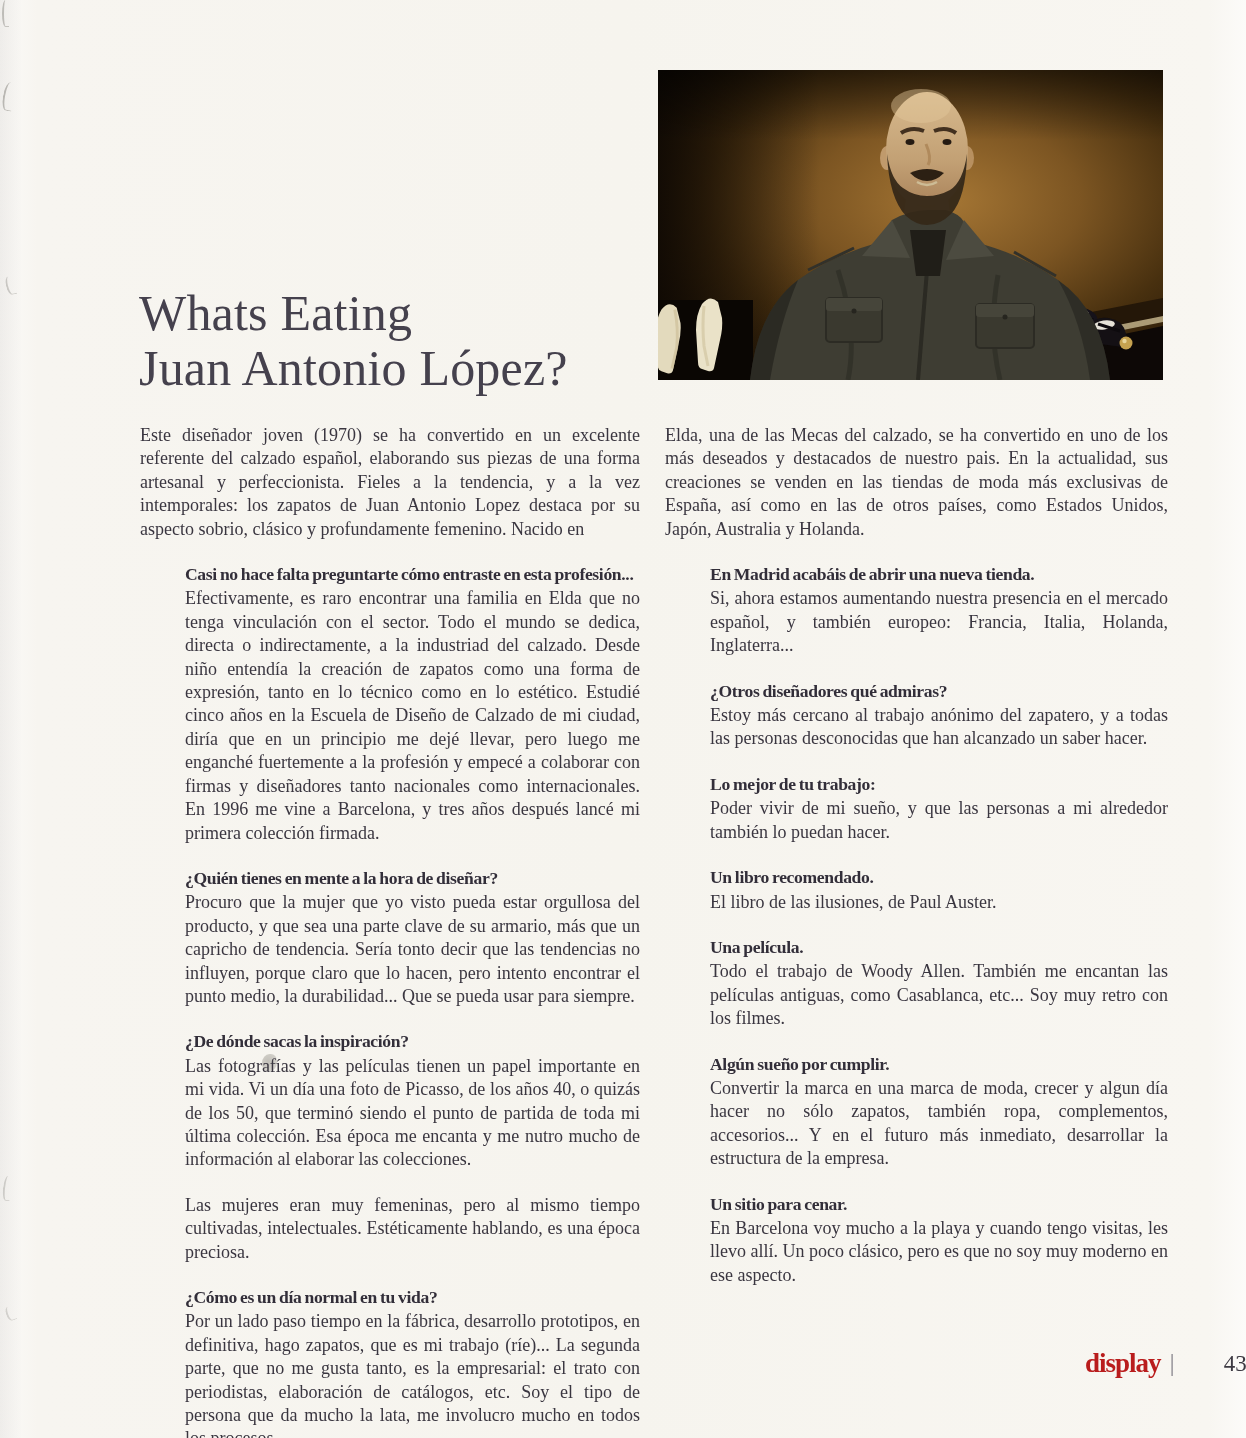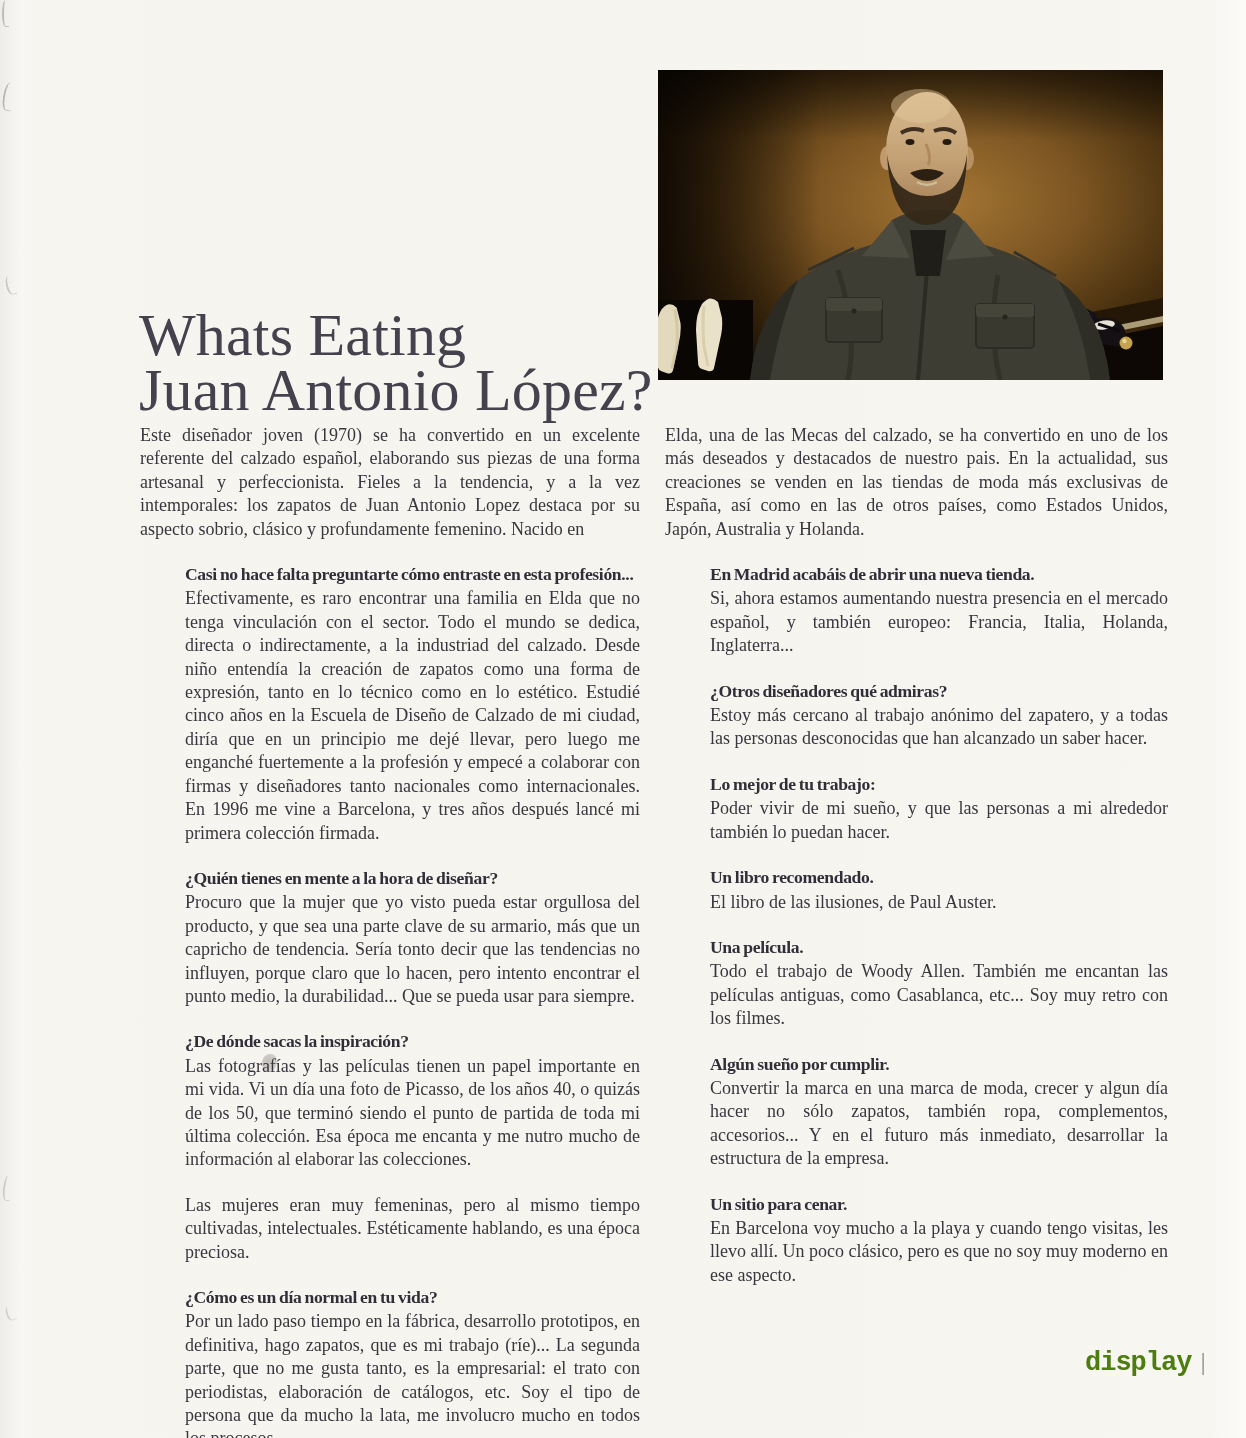--- a/index.html
+++ b/index.html
@@ -14,37 +14,37 @@
     background:linear-gradient(90deg,rgba(70,60,50,.07),rgba(70,60,50,0));}
   .mark{position:absolute;border-left:2px solid #8d8b85;border-bottom:1px solid #9a9892;border-radius:60% 0 0 60%;}
   .m1{left:3px;top:82px;width:9px;height:28px;opacity:.55;transform:rotate(10deg);}
   .m2{left:6px;top:276px;width:7px;height:18px;opacity:.4;transform:rotate(-14deg);}
   .m3{left:2px;top:0px;width:5px;height:26px;opacity:.5;}
   .m4{left:3px;top:1176px;width:6px;height:24px;opacity:.35;transform:rotate(6deg);}
   .m5{left:6px;top:1306px;width:7px;height:14px;opacity:.3;transform:rotate(-20deg);}
   .smudge{position:absolute;left:262px;top:1054px;width:15px;height:18px;border-radius:50% 40% 55% 45%;
     background:radial-gradient(circle at 40% 40%,#8f8c84,#b5b2aa 70%,transparent 75%);opacity:.5;filter:blur(.4px);}
   
-  .title{position:absolute;left:139px;top:268px;width:560px;
-    font-size:60px;line-height:55px;font-weight:400;color:#45414d;letter-spacing:.2px;}
+  .title{position:absolute;left:139px;top:252px;width:560px;
+    font-size:50px;line-height:55px;font-weight:400;color:#45414d;letter-spacing:.2px;}
   
   .photo{position:absolute;left:658px;top:70px;width:505px;height:310px;
     box-shadow:inset 0 0 60px rgba(0,0,0,.45);background:#241708;}
   .photo svg{display:block;width:100%;height:100%;}
   
   .col{position:absolute;top:424px;color:#3a3640;font-size:18px;line-height:23.4px;text-align:justify;}
   .col-left{left:140px;width:500px;}
   .col-right{left:665px;width:503px;}
   .intro{margin:0;}
   .qa{margin-top:22px;margin-left:45px;}
   .q{font-weight:700;color:#322e39;font-size:17.6px;letter-spacing:-.35px;word-spacing:-1px;}
   .a{margin-top:1px;}
   
   .footer{position:absolute;left:1085px;top:1348px;display:flex;align-items:center;gap:9px;}
-  .logo{font-family:Liberation Mono, monospace;font-weight:700;font-size:27px;letter-spacing:-1px;color:#4d7c0f;}
+  .logo{font-family:Liberation Serif, serif;font-weight:700;font-size:27px;letter-spacing:-1px;color:#b91c1c;}
   .sep{color:#8a888f;font-size:26px;font-weight:400;line-height:26px;transform:translateY(-1px);}
   .pagenum{font-size:23px;color:#3c3942;margin-left:40px;}
 </style>
 </head>
 <body>
 
 <div class="page">
 
   <div class="edge-shade"></div>
   <div class="mark m1"></div>

